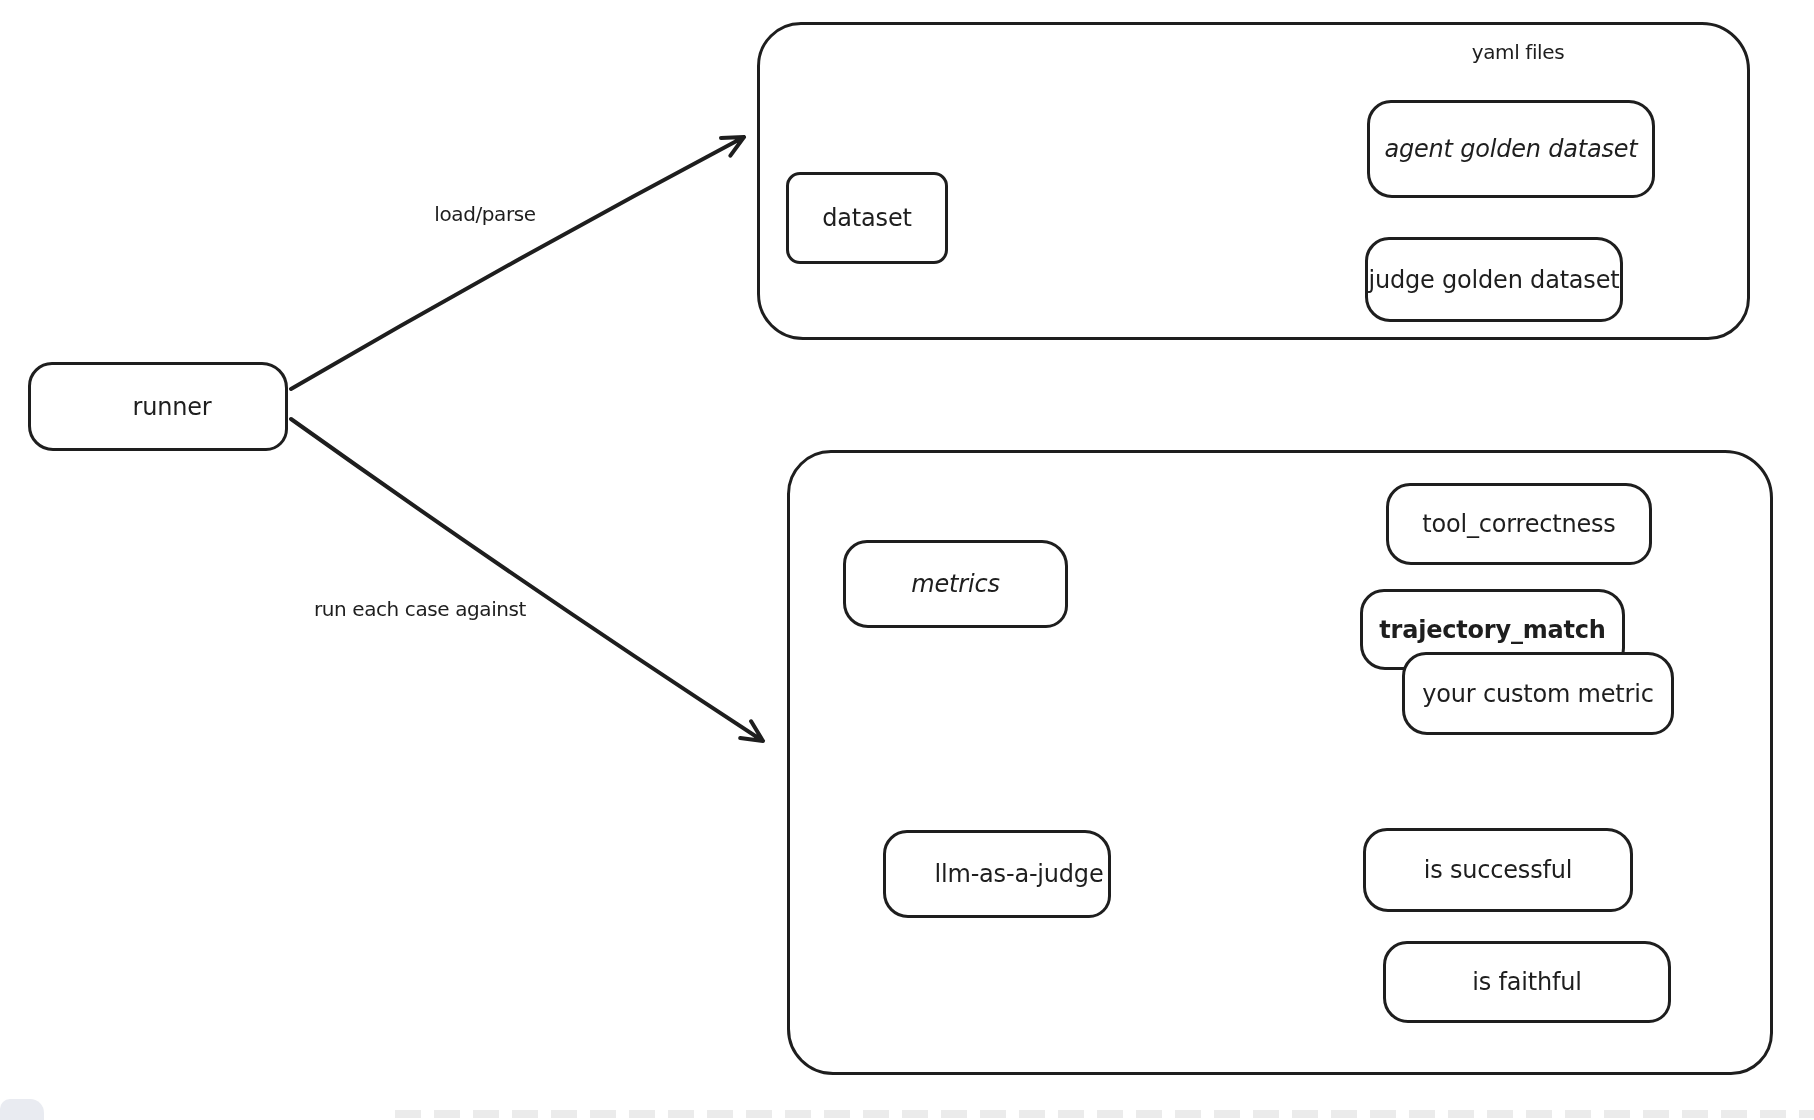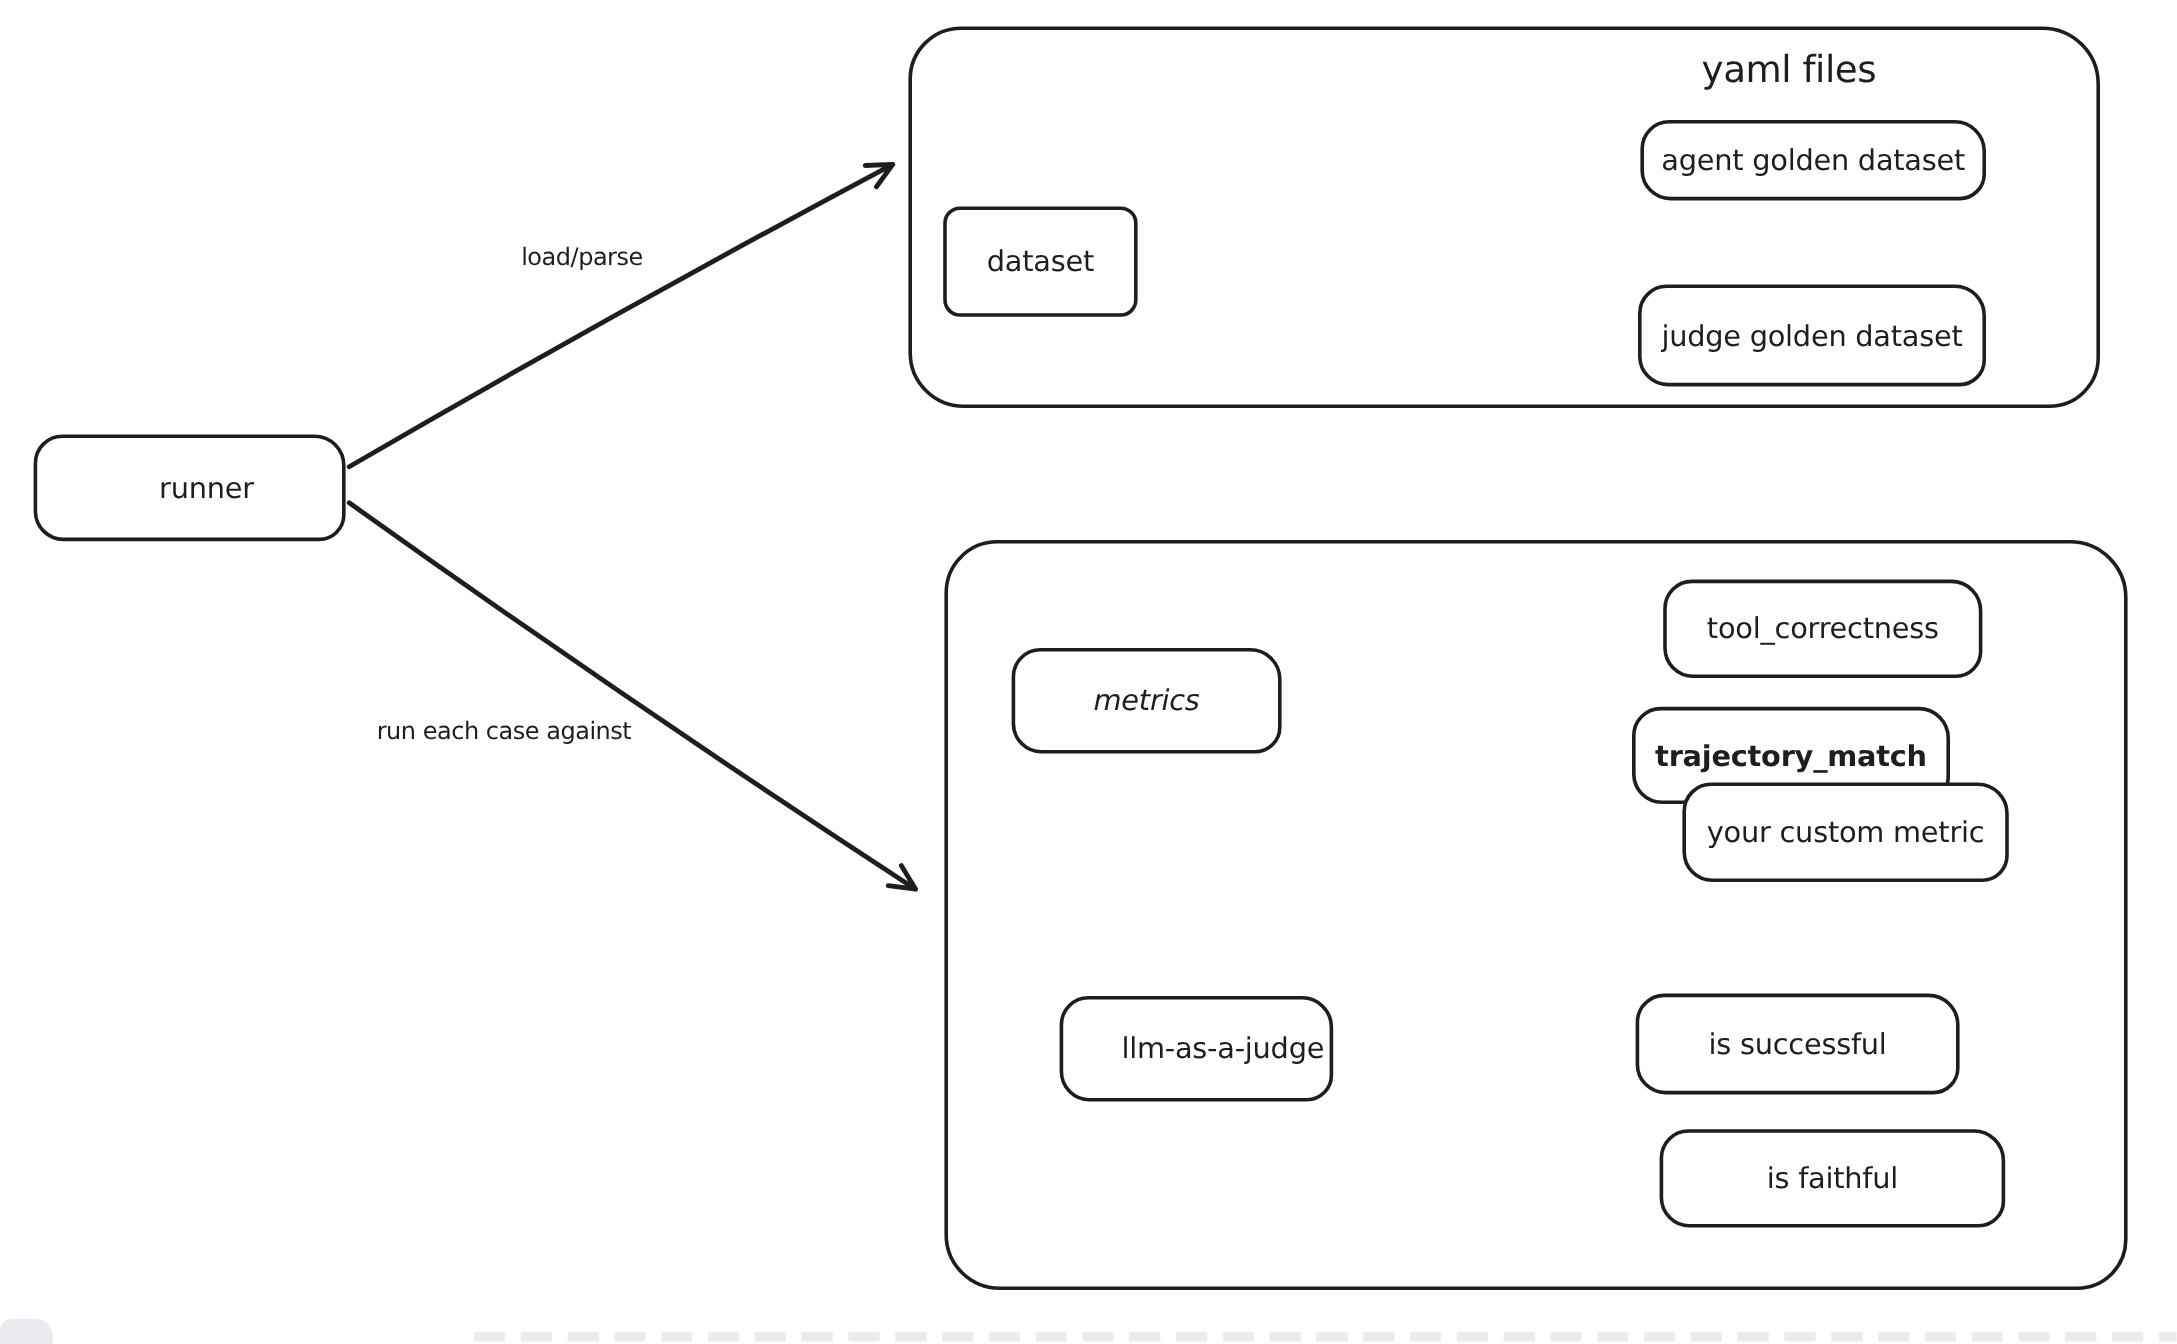--- a/index.html
+++ b/index.html
@@ -29,22 +29,23 @@
     box-sizing:border-box;
   }
   .edge-label{
     position:absolute;
     font-size:20px;
     letter-spacing:-0.4px;
     text-align:center;
   }
   .group-label{
     position:absolute;
-    font-size:31px;
+    font-size:20px;
     letter-spacing:-0.4px;
+    text-align:center;
   }
   
   .r-box{border-radius:24px 26px 22px 25px;}
   .r-group{border-radius:44px 48px 42px 46px;}
   .footer-pill{
     position:absolute;
     left:0;top:1099px;
     width:44px;height:24px;
     background:#e9ebf1;
     border-radius:10px 14px 0 0;
@@ -75,25 +76,25 @@
   <div class="edge-label" style="left:355px;top:202px;width:260px;">load/parse</div>
   <div class="edge-label" style="left:245px;top:597px;width:350px;">run each case against</div>
 
   <div class="group r-group" style="left:757px;top:22px;width:993px;height:318px;"></div>
   <div class="group-label" style="left:1418px;top:40px;width:200px;">yaml files</div>
 
   <div class="node r-box" style="left:786px;top:172px;width:162px;height:92px;border-radius:14px;">
     <span>dataset</span>
   </div>
 
-  <div class="node r-box" style="left:1367px;top:100px;width:288px;height:67px;">
+  <div class="node r-box" style="left:1367px;top:100px;width:288px;height:98px;font-style:italic;">
     <span>agent golden dataset</span>
   </div>
 
-  <div class="node r-box" style="left:1365px;top:237px;width:290px;height:85px;">
+  <div class="node r-box" style="left:1365px;top:237px;width:258px;height:85px;">
     <span>judge golden dataset</span>
   </div>
 
   <div class="group r-group" style="left:787px;top:450px;width:986px;height:625px;"></div>
 
   <div class="node r-box" style="left:843px;top:540px;width:225px;height:88px;font-style:italic;">
     <span>metrics</span>
   </div>
 
   <div class="node r-box" style="left:1362px;top:483px;width:266px;height:82px;margin-left:24px;">

